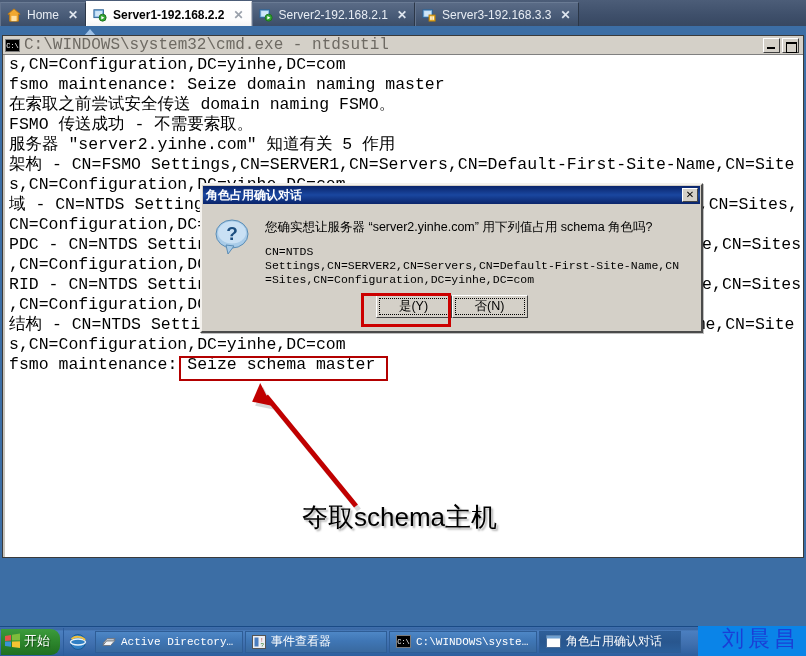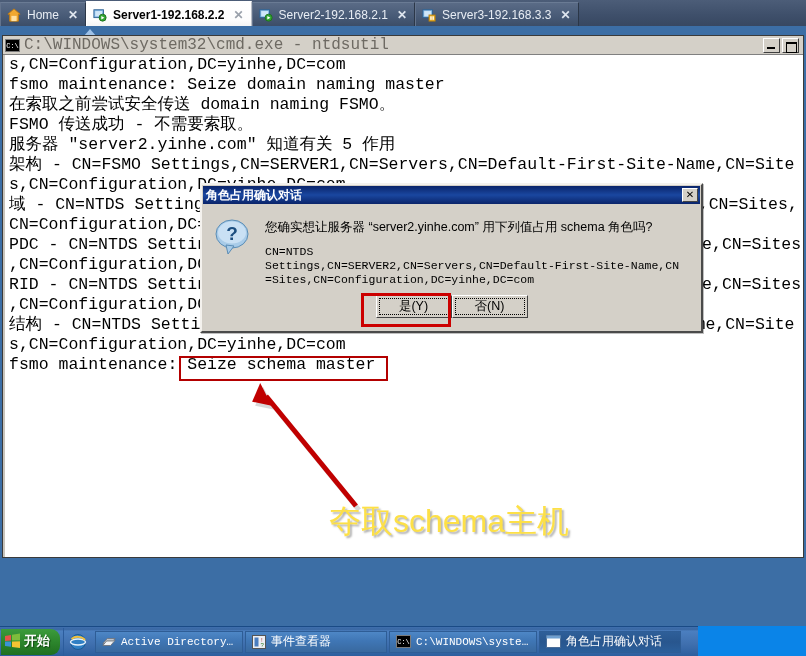--- a/index.html
+++ b/index.html
@@ -174,42 +174,41 @@
   }
   .dbtn.focused { outline: 1px dotted #000; outline-offset: -4px; }
   .yes-ring {
     position: absolute; left: 361px; top: 293px; width: 90px; height: 34px;
     border: 3px solid #cc0000; pointer-events: none;
   }
 
   
   .annot {
     position: absolute; left: 302px; top: 500px;
-    font-size: 32px; color: #fde047;
+    font-size: 26px; color: #000000;
     font-family: "Liberation Sans", sans-serif;
     text-shadow: 2px 2px 2px #b0b0b0;
     white-space: nowrap;
-    margin-left: 27px;
   }
   .arrow-svg { position: absolute; left: 240px; top: 380px; width: 140px; height: 135px; }
 
   
   .taskbar {
     position: absolute; left: 0; bottom: 0; width: 806px; height: 30px;
     background: linear-gradient(to bottom, #3f6fae 0%, #3a68a3 8%, #4b7fc0 14%,
                 #3f6fae 60%, #2c5e9e 100%);
     border-top: 1px solid #1a4b86;
     display: flex; align-items: center;
   }
   .startbtn {
     height: 26px; margin: 1px 3px 1px 1px;
     background: linear-gradient(to bottom, #3c9b3c 0%, #2f8a2f 40%, #1f6f1f 100%);
     border-radius: 0 9px 9px 0;
     display: flex; align-items: center; gap: 3px; padding: 0 10px 2px 3px;
-    color: #fff; font-size: 13px; font-weight: bold;
+    color: #fff; font-size: 13px; font-weight: normal;
     text-shadow: 1px 1px 1px #134913; cursor: pointer;
   }
   .qlaunch {
     display: flex; align-items: center; gap: 4px;
     padding: 0 5px; height: 28px;
     border-left: 1px solid #2b5c9c;
   }
   .tb-tasks { display: flex; align-items: center; gap: 2px; padding-left: 3px; flex: 1 1 auto; }
   .tb-task {
     height: 22px; min-width: 142px; max-width: 148px;
@@ -425,15 +424,16 @@
         </svg>
         <span class="tlab cn">角色占用确认对话</span>
       </div>
     </div>
 
     <div class="tray">
       <div class="trayico">C中</div>
     </div>
 
     <div class="wmbg"></div>
+    <div class="watermark">刘晨昌</div>
   </div>
 
 </div>
 
 </body></html>

